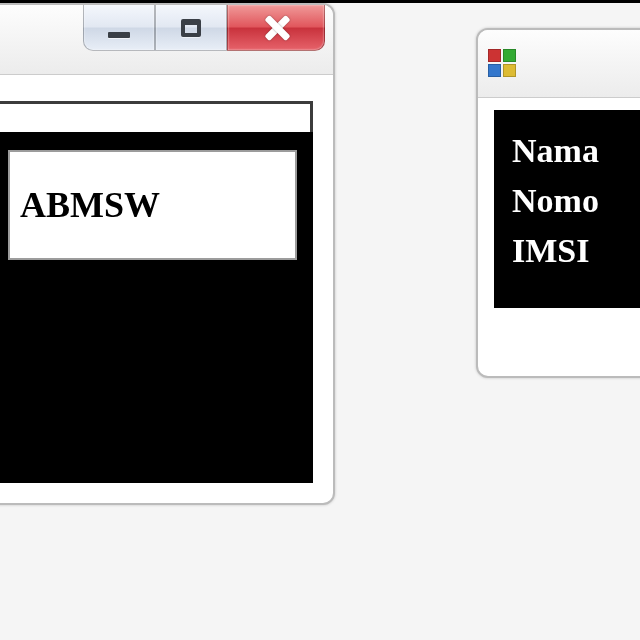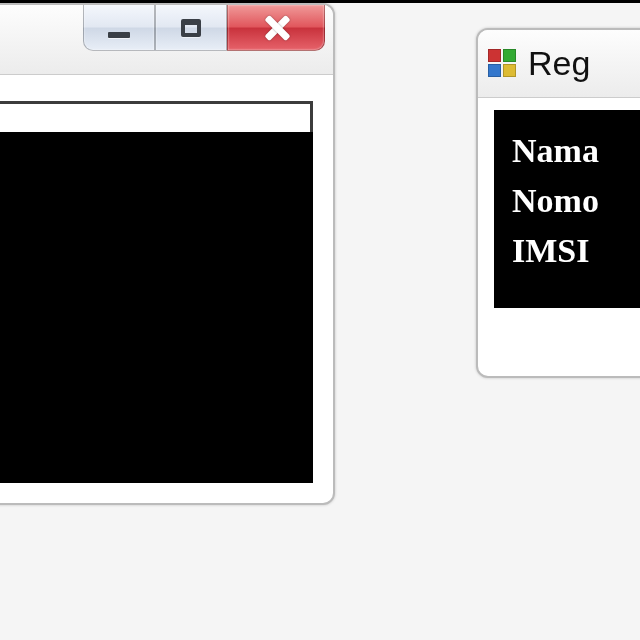--- a/index.html
+++ b/index.html
@@ -218,32 +218,34 @@
         <div class="cap-glyph-max"></div>
       </div>
       <div class="cap-btn close">
         <div class="cap-glyph-close"></div>
       </div>
     </div>
   </div>
 
   <div class="client-area">
     <div class="inner-black">
+      <div class="text-field">
+        <span>ABMSW</span>
+      </div>
     </div>
   </div>
 </div>
 
 <div class="window-right">
   <div class="titlebar-right">
     <div class="app-icon">
       <div class="sq r"></div>
         <div class="sq g"></div>
         <div class="sq b"></div>
         <div class="sq y"></div>
     </div>
-    <div class="title-text">Reg</div>
   </div>
   <div class="right-black">
     <div class="field-label">Nama</div>
     <div class="field-label">Nomo</div>
     <div class="field-label">IMSI</div>
   </div>
 </div>
 
 </body></html>

